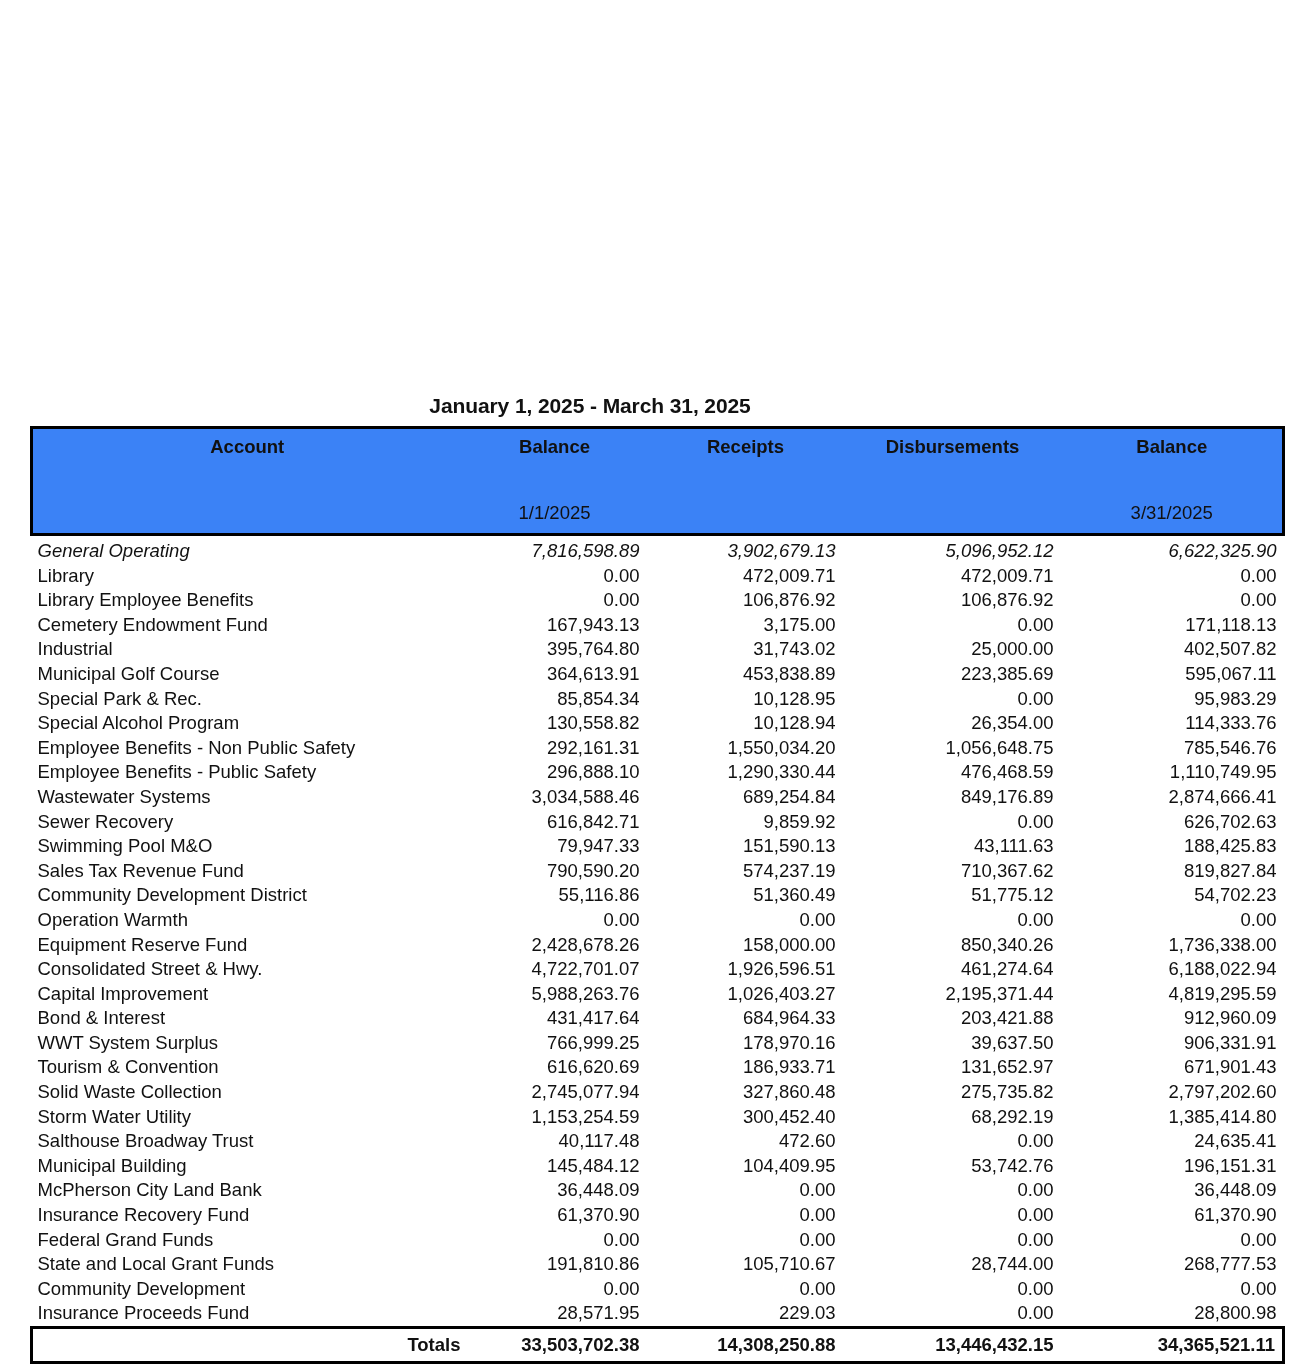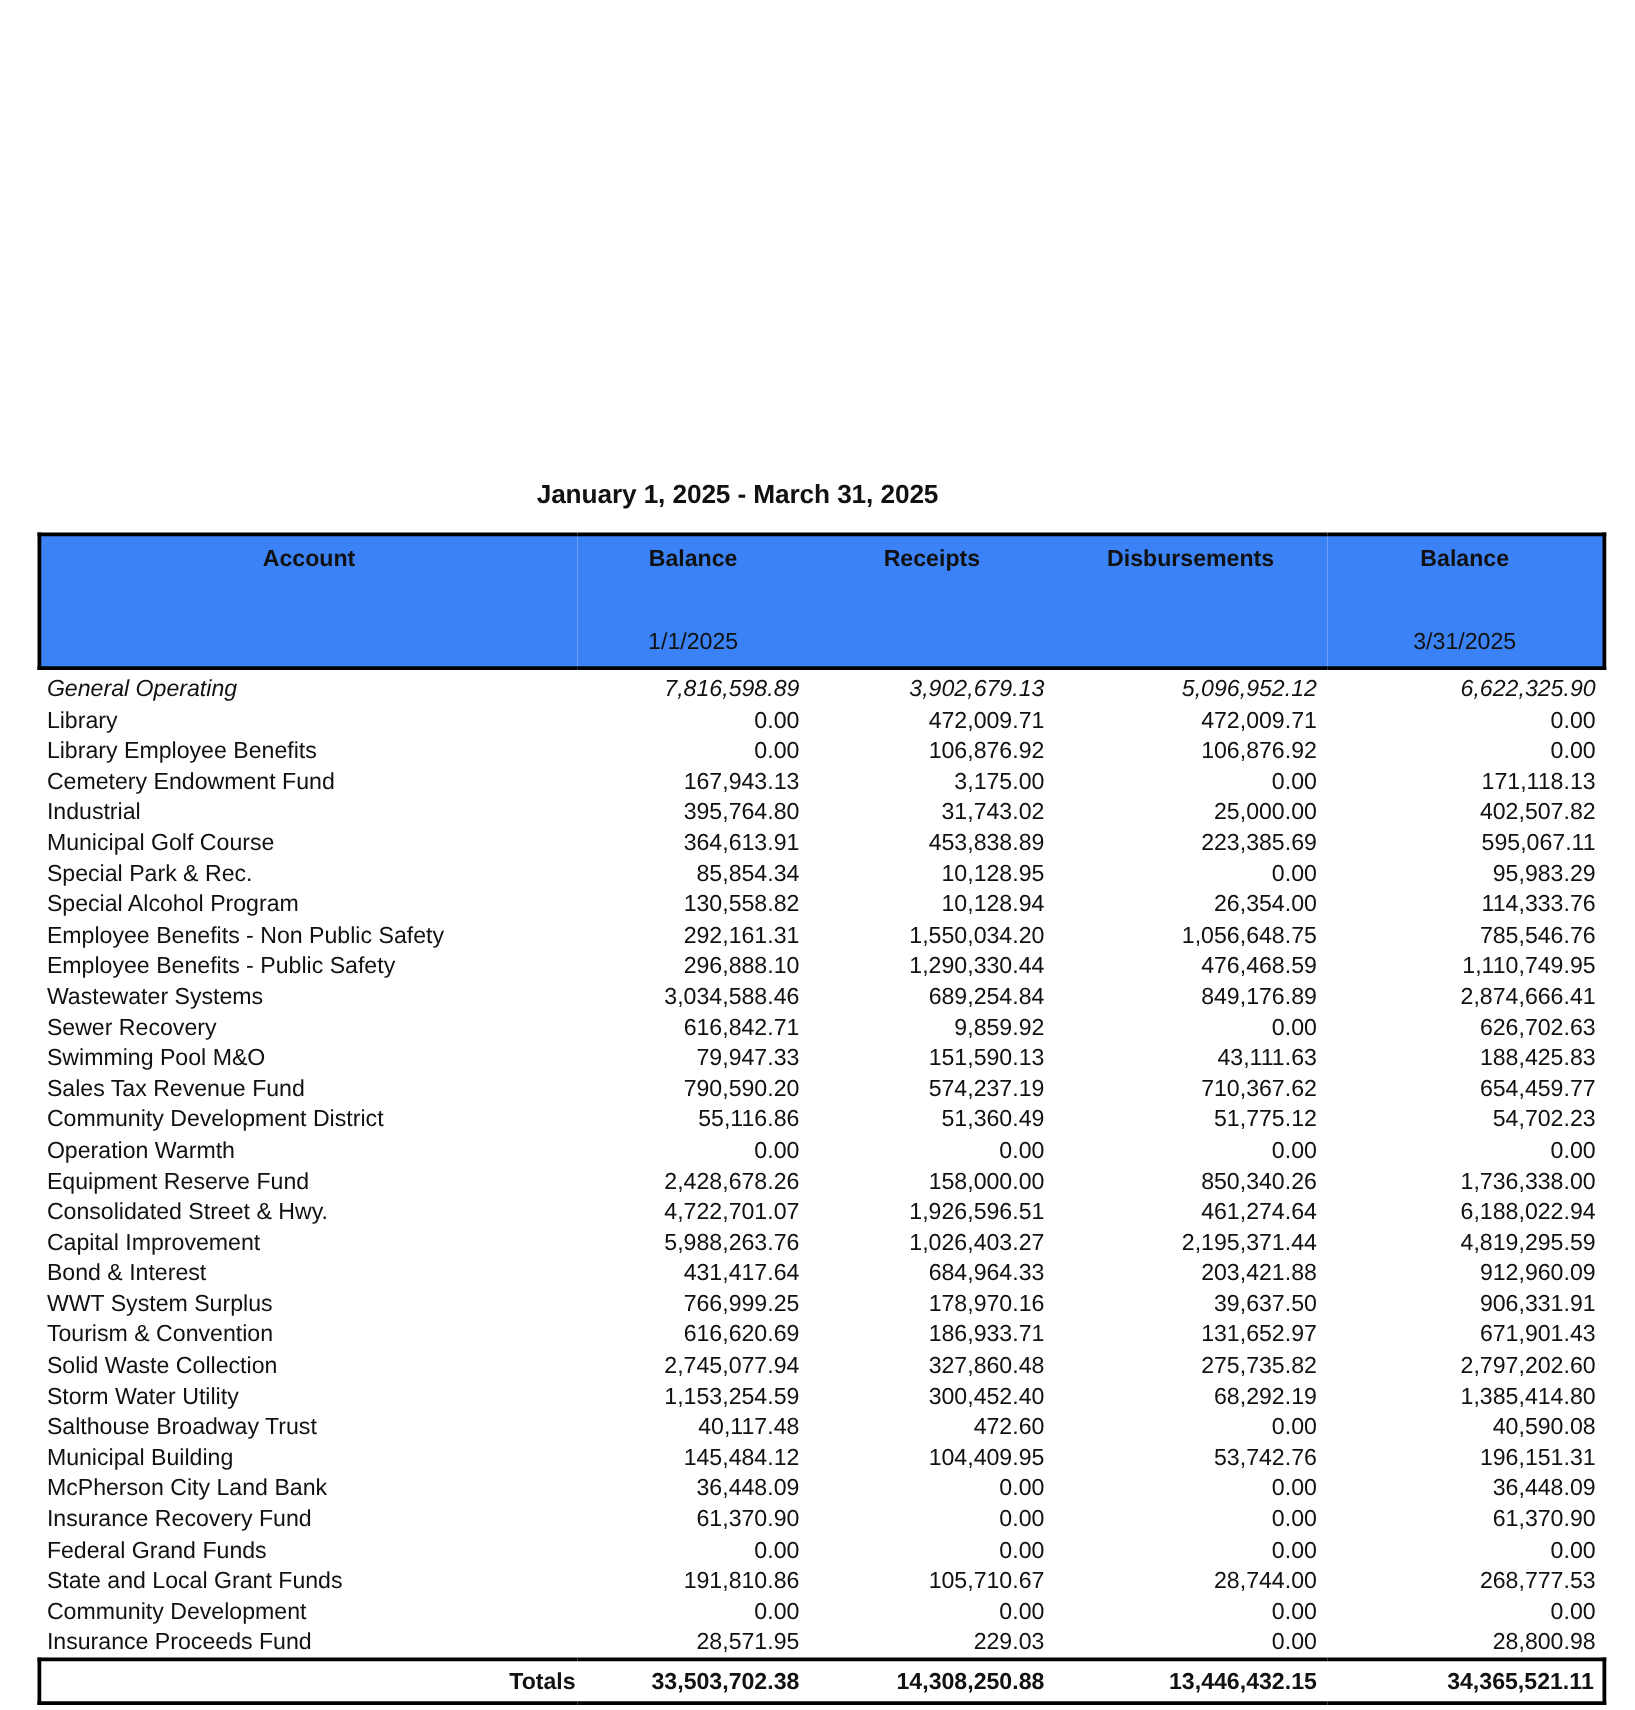--- a/index.html
+++ b/index.html
@@ -27,21 +27,21 @@
     margin: 0;
     padding-top: 26px;
   }
   .doc-title-line {
     display: block;
   }
 
   
   .period {
     position: absolute;
-    top: 384px;
+    top: 394px;
     left: 0;
     width: 1180px;
     text-align: center;
     font-weight: bold;
     font-size: 21px;
     letter-spacing: -0.1px;
   }
 
   
   .table-wrap {
@@ -262,21 +262,21 @@
           <td class="num">79,947.33</td>
           <td class="num">151,590.13</td>
           <td class="num">43,111.63</td>
           <td class="num last">188,425.83</td>
         </tr>
         <tr>
           <td class="acct">Sales Tax Revenue Fund</td>
           <td class="num">790,590.20</td>
           <td class="num">574,237.19</td>
           <td class="num">710,367.62</td>
-          <td class="num last">654,459.77</td>
+          <td class="num last">819,827.84</td>
         </tr>
         <tr>
           <td class="acct">Community Development District</td>
           <td class="num">55,116.86</td>
           <td class="num">51,360.49</td>
           <td class="num">51,775.12</td>
           <td class="num last">54,702.23</td>
         </tr>
         <tr>
           <td class="acct">Operation Warmth</td>
@@ -339,21 +339,21 @@
           <td class="num">1,153,254.59</td>
           <td class="num">300,452.40</td>
           <td class="num">68,292.19</td>
           <td class="num last">1,385,414.80</td>
         </tr>
         <tr>
           <td class="acct">Salthouse Broadway Trust</td>
           <td class="num">40,117.48</td>
           <td class="num">472.60</td>
           <td class="num">0.00</td>
-          <td class="num last">40,590.08</td>
+          <td class="num last">24,635.41</td>
         </tr>
         <tr>
           <td class="acct">Municipal Building</td>
           <td class="num">145,484.12</td>
           <td class="num">104,409.95</td>
           <td class="num">53,742.76</td>
           <td class="num last">196,151.31</td>
         </tr>
         <tr>
           <td class="acct">McPherson City Land Bank</td>

